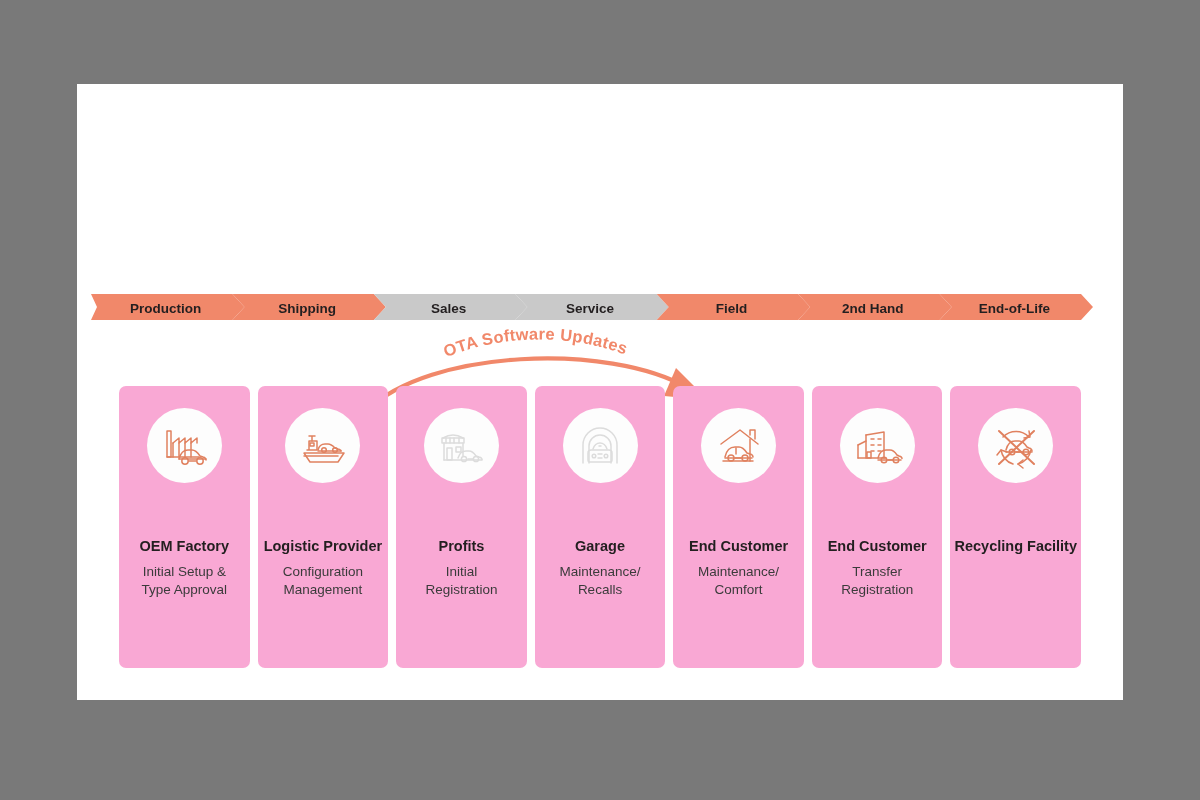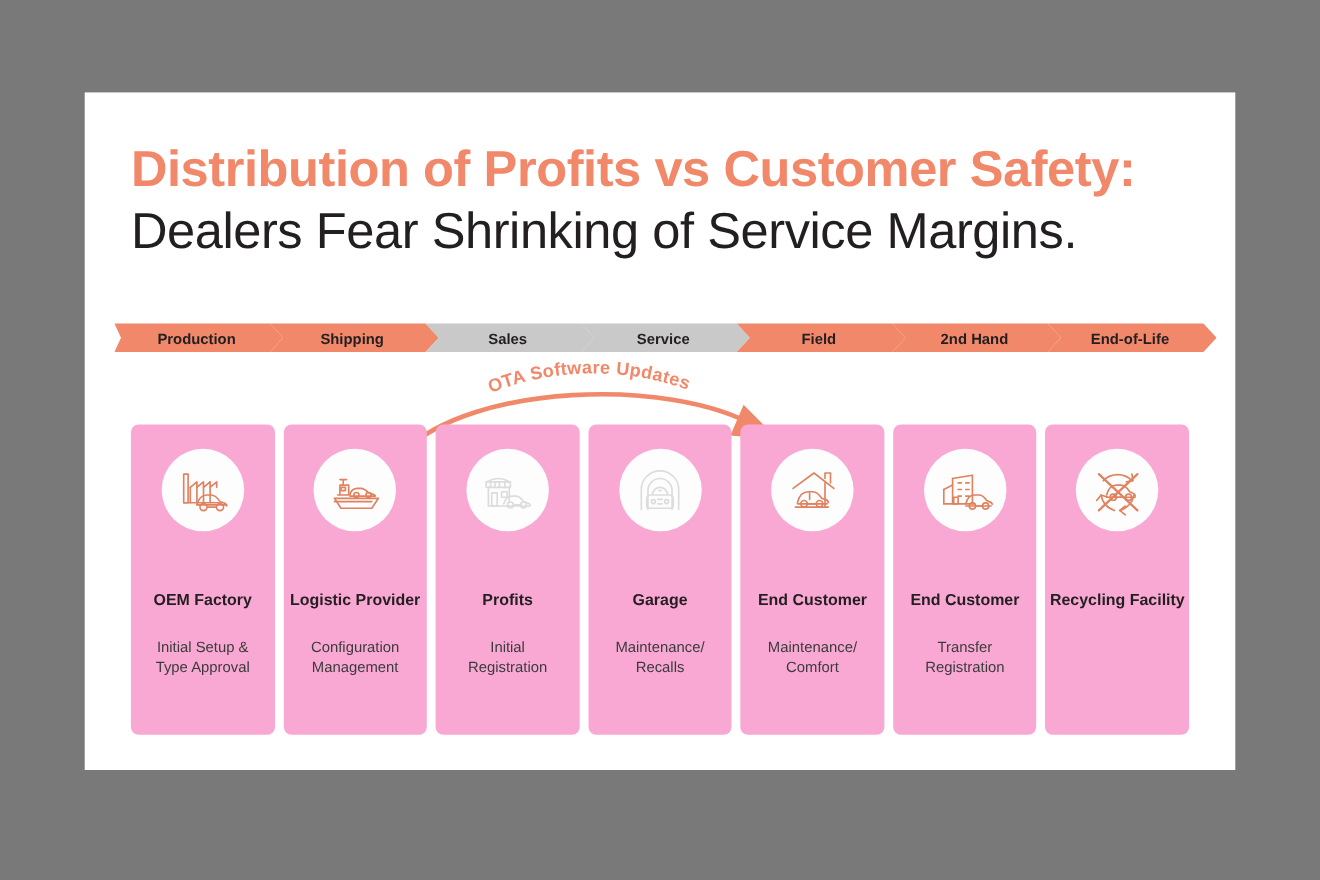--- a/index.html
+++ b/index.html
@@ -44,43 +44,39 @@
     background:#fdfdfd;display:flex;align-items:center;justify-content:center;
   }
   .icon-circle svg{display:block;}
   .band-slot{height:52px;width:100%;}
   .org-name{
     font-size:14.5px;font-weight:bold;color:#231f20;text-align:center;
     margin-top:2px;line-height:1.25;
   }
   .org-desc{
     font-size:13.5px;font-weight:normal;color:#3b3b3b;text-align:center;
-    margin-top:25px;line-height:1.3;padding:0 6px;
+    margin-top:8px;line-height:1.3;padding:0 6px;
   }
   
   .ribbon{
-    position:absolute;left:27px;top:206px;width:1002px;height:34px;
+    position:absolute;left:14px;top:206px;width:1002px;height:34px;
     pointer-events:none;
   }
   .ribbon svg{display:block;}
   .chev-label{
     font-family:"Liberation Sans", sans-serif;
     font-size:13.5px;font-weight:bold;fill:#231f20;
     text-anchor:middle;dominant-baseline:central;
   }
 </style>
 </head>
 <body>
 
 <div class="slide">
 
-  <div class="title-block">
-    <div class="title-line1">Distribution of Profits vs Customer Safety:</div>
-    <div class="title-line2">Dealers Fear Shrinking of Service Margins.</div>
-  </div>
 
   <div class="ota-wrap">
     <svg class="ota-svg" width="360" height="90" viewBox="0 0 360 90">
       <defs>
         <path id="otaArcText" d="M 44,62 C 120,6 238,6 312,58"></path>
       </defs>
 
       <path d="M 10,90 C 70,30 250,22 330,68" fill="none" stroke="#f1886a" stroke-width="4.2" stroke-linecap="round"></path>
 
       <path d="M 318,48 L 350,80 L 306,76 Z" fill="#f1886a"></path>

